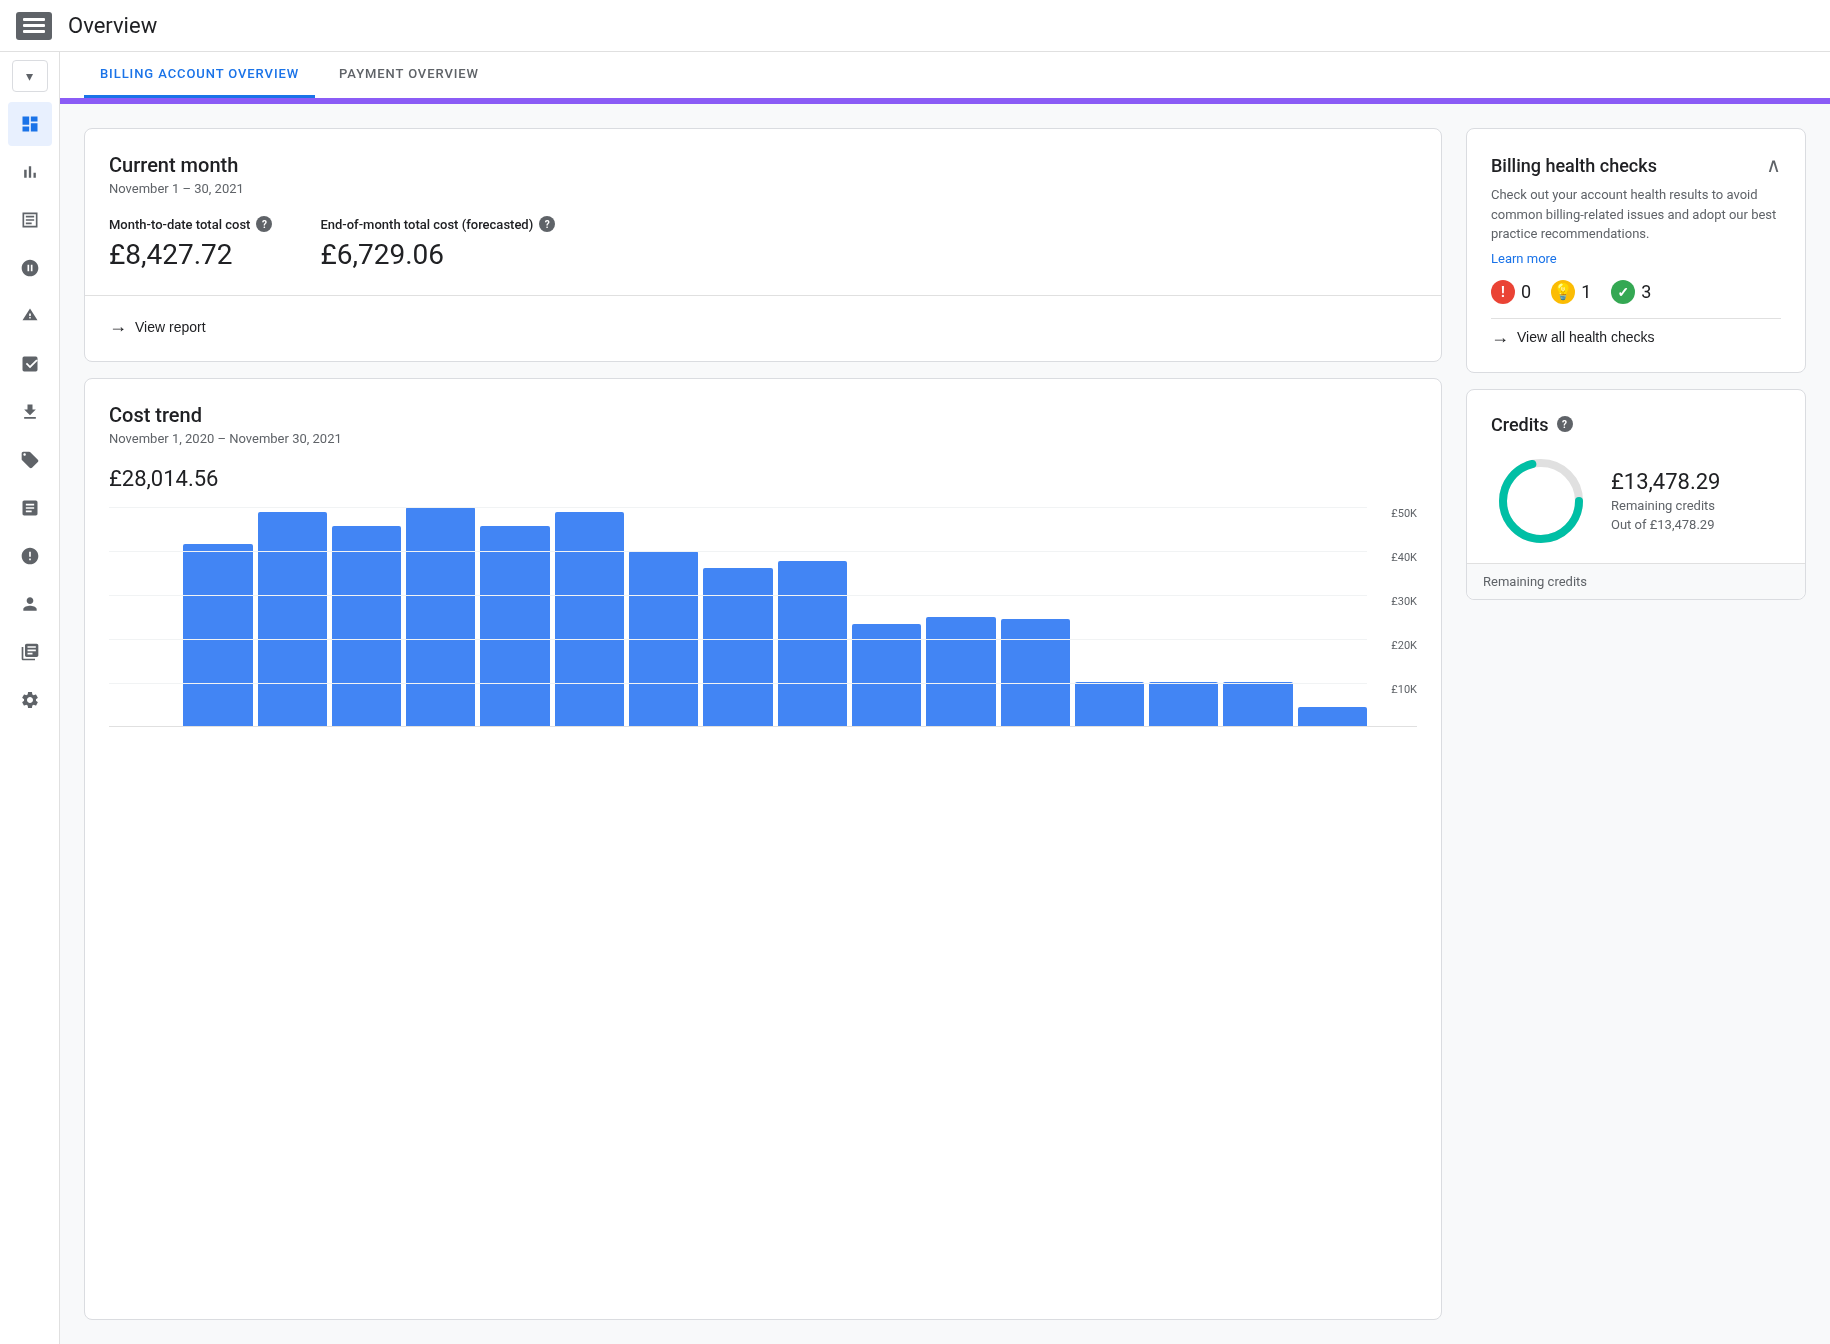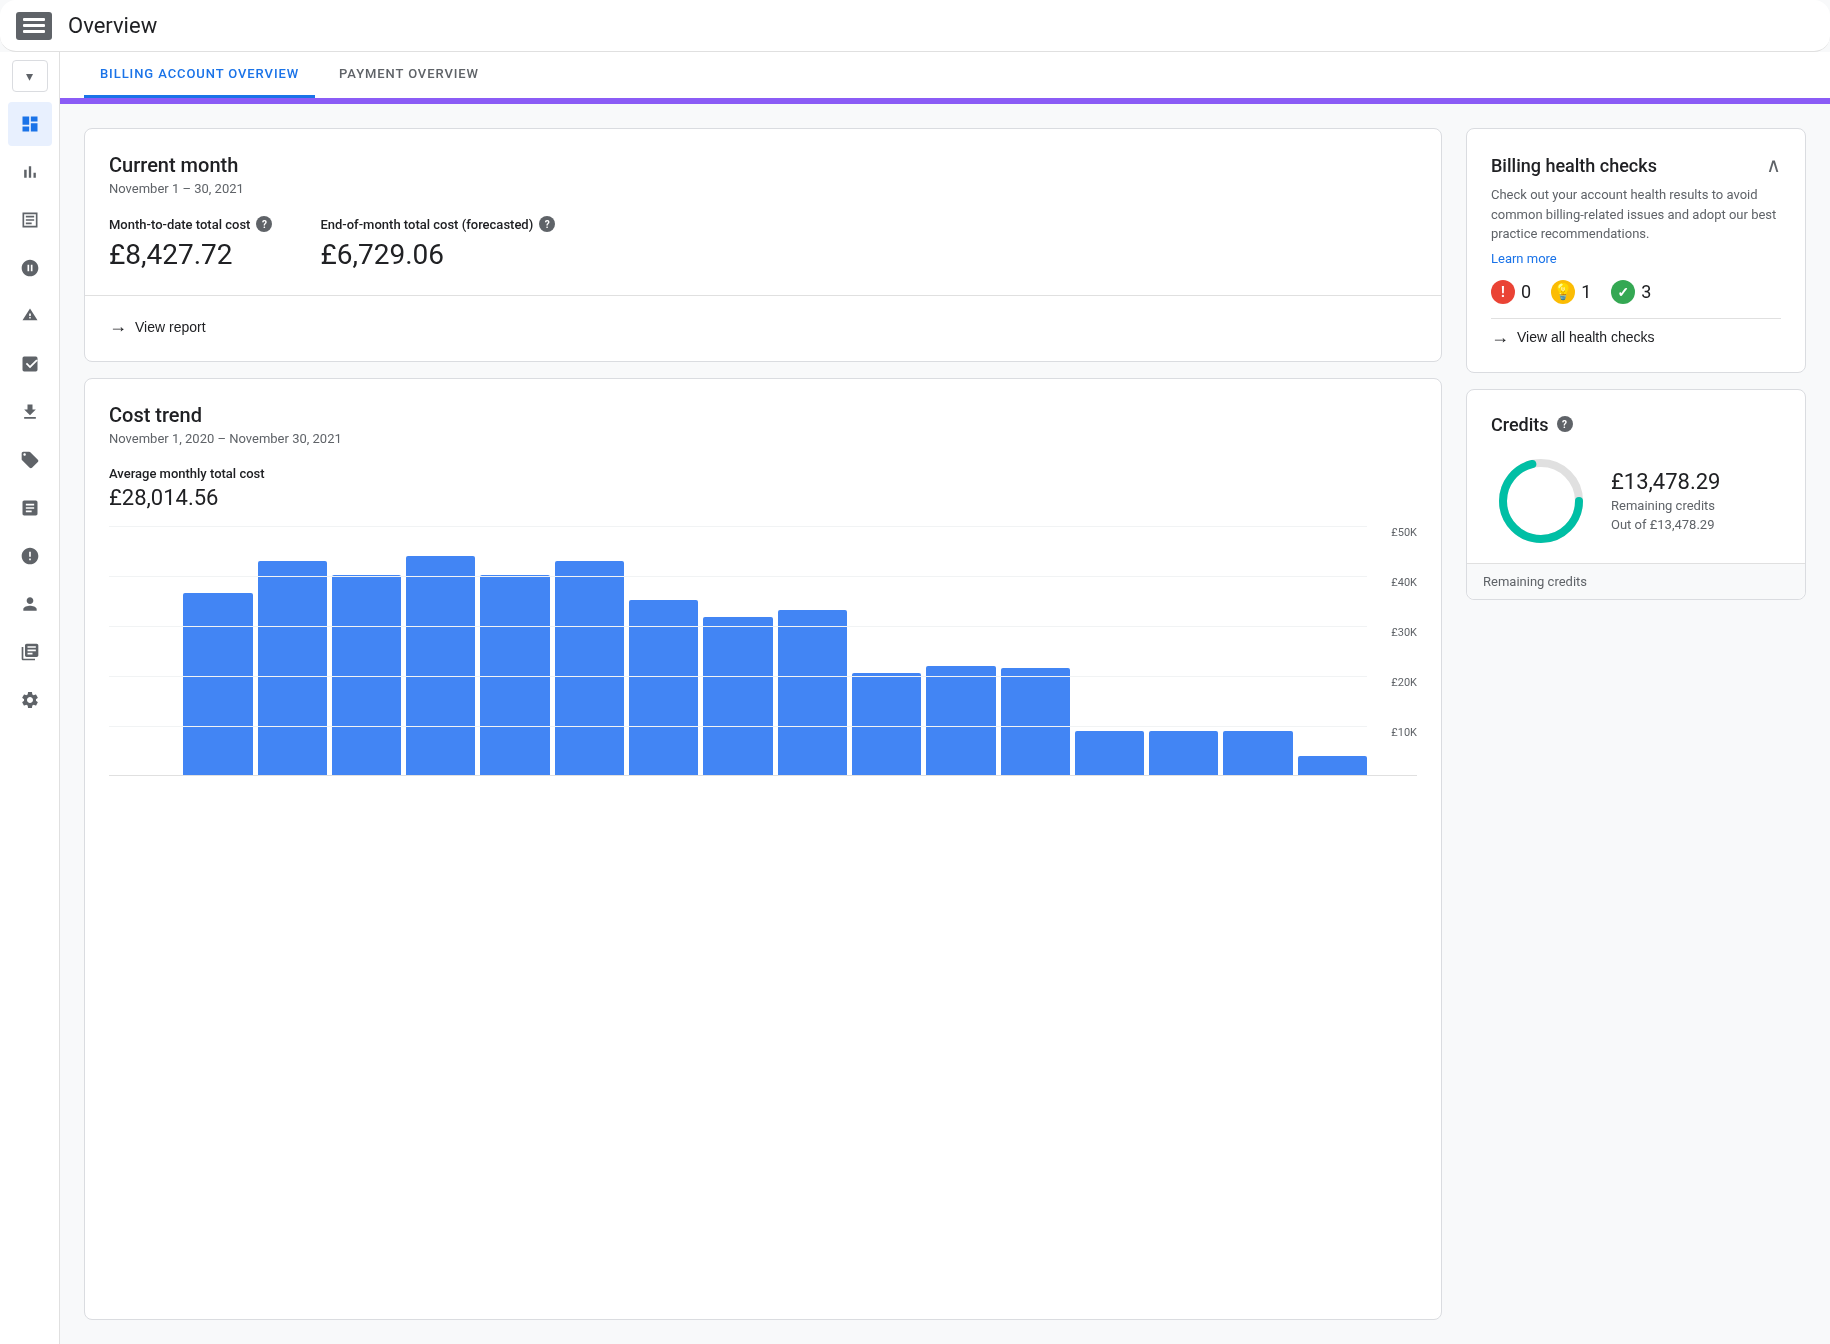--- a/index.html
+++ b/index.html
@@ -7,21 +7,20 @@
 
     
     .top-bar {
       display: flex;
       align-items: center;
       height: 52px;
       background: #fff;
       border-bottom: 1px solid #e0e0e0;
       padding: 0 16px;
       flex-shrink: 0;
-      border-radius: 16px;
     }
     .top-bar-icon {
       width: 36px;
       height: 28px;
       background: #5f6368;
       border-radius: 3px;
       display: flex;
       align-items: center;
       justify-content: center;
       margin-right: 16px;
@@ -519,26 +518,25 @@
             <span class="arrow-icon">→</span>
             <span>View report</span>
           </button>
         </div>
 
         <div class="card cost-trend-card">
           <div class="card-title">Cost trend</div>
           <div class="card-subtitle">November 1, 2020 – November 30, 2021</div>
 
           <div style="margin-bottom: 4px;">
-            <div style="font-size:13px; font-weight:500; color:#202124;">Average monthly total cost</div>
             <div style="font-size:22px; font-weight:400; color:#202124; margin-top:4px;">£28,014.56</div>
           </div>
 
           <div class="chart-container">
-            <div style="display:flex; gap:0; align-items:flex-end; height:250px; position:relative;">
+            <div style="display:flex; gap:0; align-items:flex-end; height:220px; position:relative;">
 
               <div style="position:absolute;top:0;left:0;right:50px;bottom:0;pointer-events:none;">
                 <div style="position:absolute;top:0%;left:0;right:0;border-top:1px solid #f1f3f4;"></div>
                 <div style="position:absolute;top:20%;left:0;right:0;border-top:1px solid #f1f3f4;"></div>
                 <div style="position:absolute;top:40%;left:0;right:0;border-top:1px solid #f1f3f4;"></div>
                 <div style="position:absolute;top:60%;left:0;right:0;border-top:1px solid #f1f3f4;"></div>
                 <div style="position:absolute;top:80%;left:0;right:0;border-top:1px solid #f1f3f4;"></div>
               </div>
 
               <div id="bar-chart" style="display:flex;align-items:flex-end;height:220px;gap:5px;flex:1;padding-right:50px;border-bottom:1px solid #e0e0e0;">

